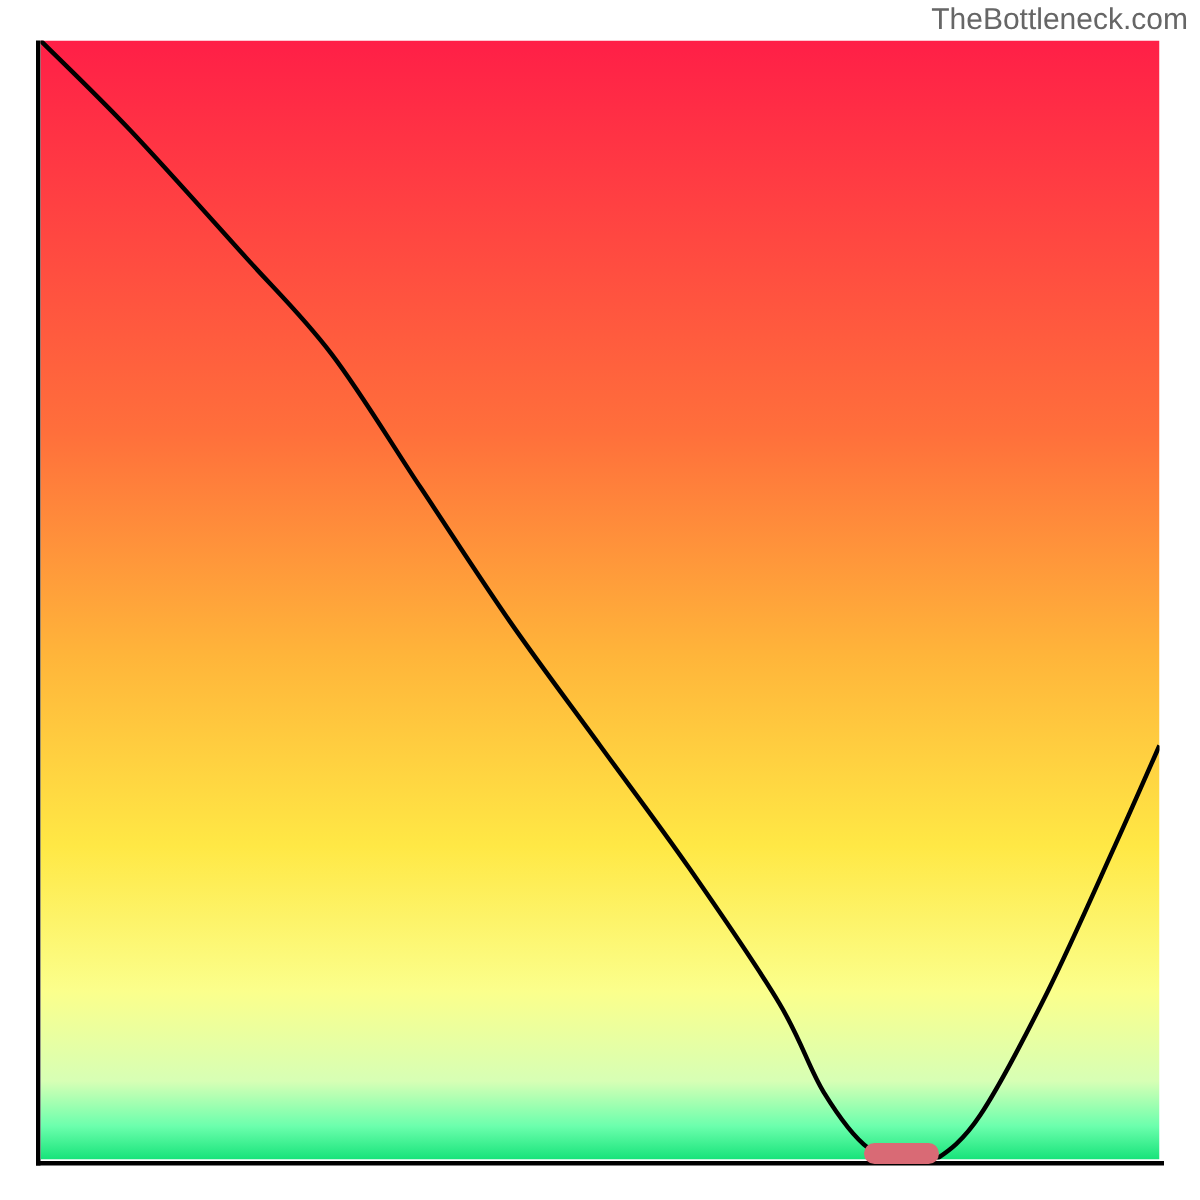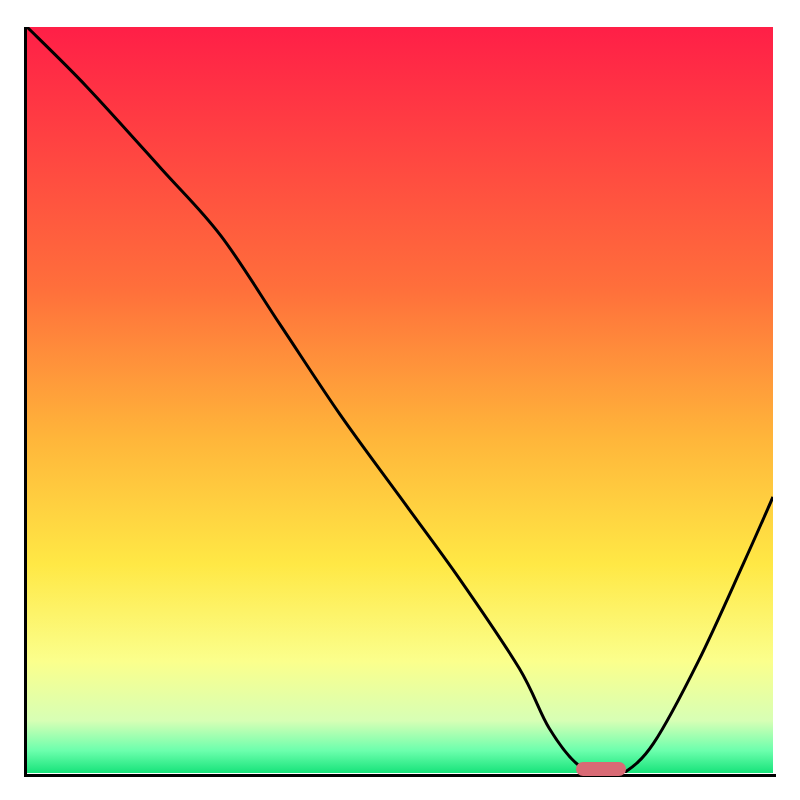--- a/index.html
+++ b/index.html
@@ -69,20 +69,21 @@
     top: 774px;
     width: 752px;
     height: 3px;
   }
 </style>
 </head>
 <body>
 
 <div class="container">
 
+  <div class="watermark">TheBottleneck.com</div>
 
   <div class="axis-line axis-left"></div>
   <div class="axis-line axis-bottom"></div>
 
   <div class="plot-area">
 
     <svg class="gradient-bg" viewBox="0 0 746 746" preserveAspectRatio="none">
       <defs>
         <linearGradient id="bg-grad" x1="0" y1="0" x2="0" y2="1">
         <stop offset="0%" stop-color="#ff1f47"></stop>

